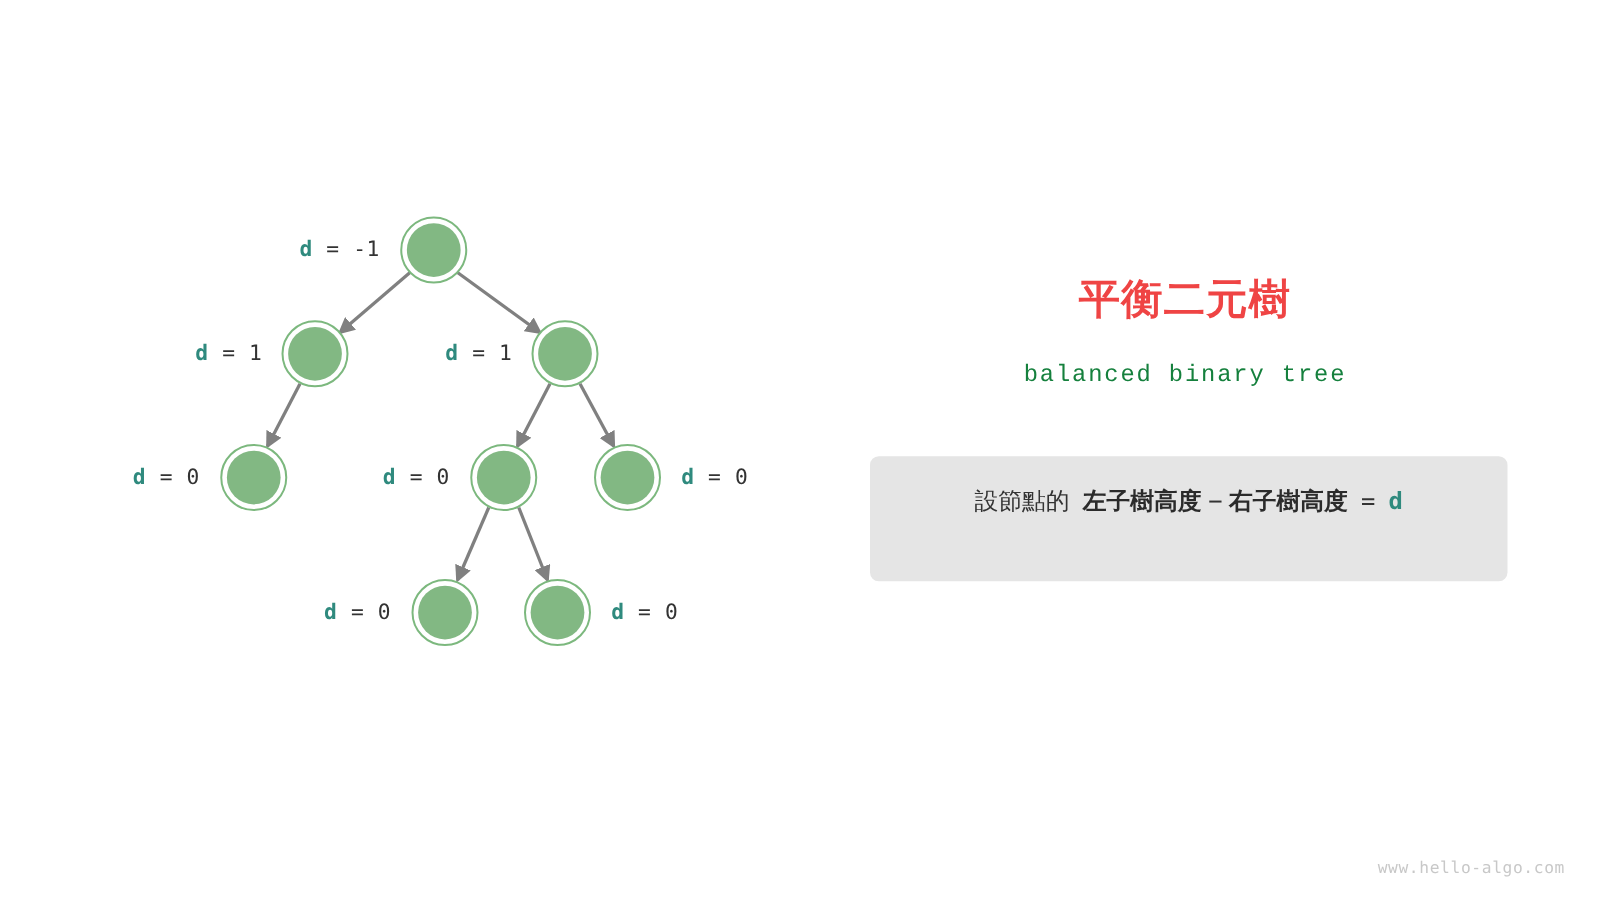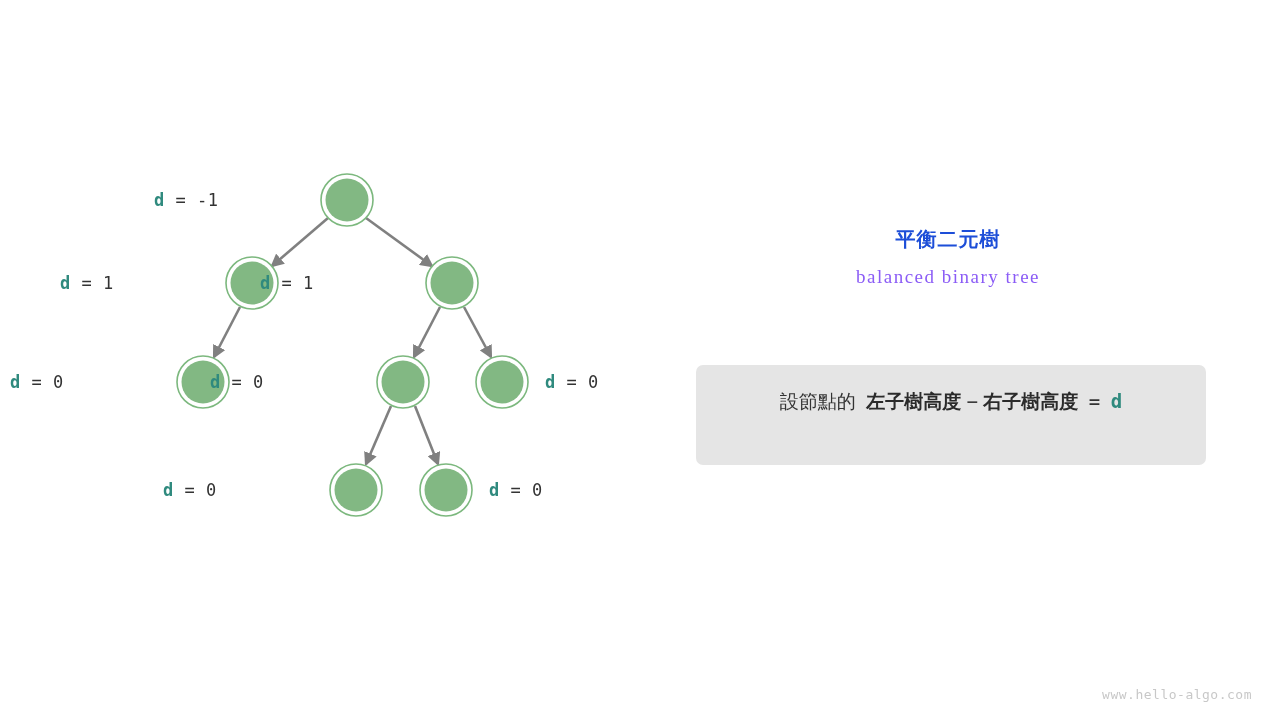--- a/index.html
+++ b/index.html
@@ -48,51 +48,51 @@
     letter-spacing: 0.5px;
   }
   .node-label .dvar {
     color: #2f8a7e;
     font-weight: bold;
   }
   .node-label.right-of {
     text-align: left;
   }
   .node-label.left-of {
-    text-align: left;
+    text-align: right;
   }
 
   
   #info-panel {
     position: absolute;
     left: 660px;
     top: 0;
     width: 620px;
     height: 720px;
   }
   #title-block {
     position: absolute;
     left: 0;
     top: 222px;
     width: 576px;
     text-align: center;
   }
   #main-title {
     font-family: "Liberation Sans", sans-serif;
-    font-size: 20px;
-    font-weight: bold;
-    color: #1d4ed8;
+    font-size: 33px;
+    font-weight: bold;
+    color: #ef4444;
     letter-spacing: 1px;
     line-height: 34px;
   }
   #sub-title {
-    margin-top: 8px;
-    font-family: Liberation Serif, serif;
+    margin-top: 31px;
+    font-family: Liberation Mono, monospace;
     font-size: 19px;
-    color: #8b5cf6;
+    color: #15803d;
     letter-spacing: 1.5px;
     line-height: 26px;
   }
 
   #definition-box {
     position: absolute;
     left: 36px;
     top: 365px;
     width: 510px;
     height: 100px;

